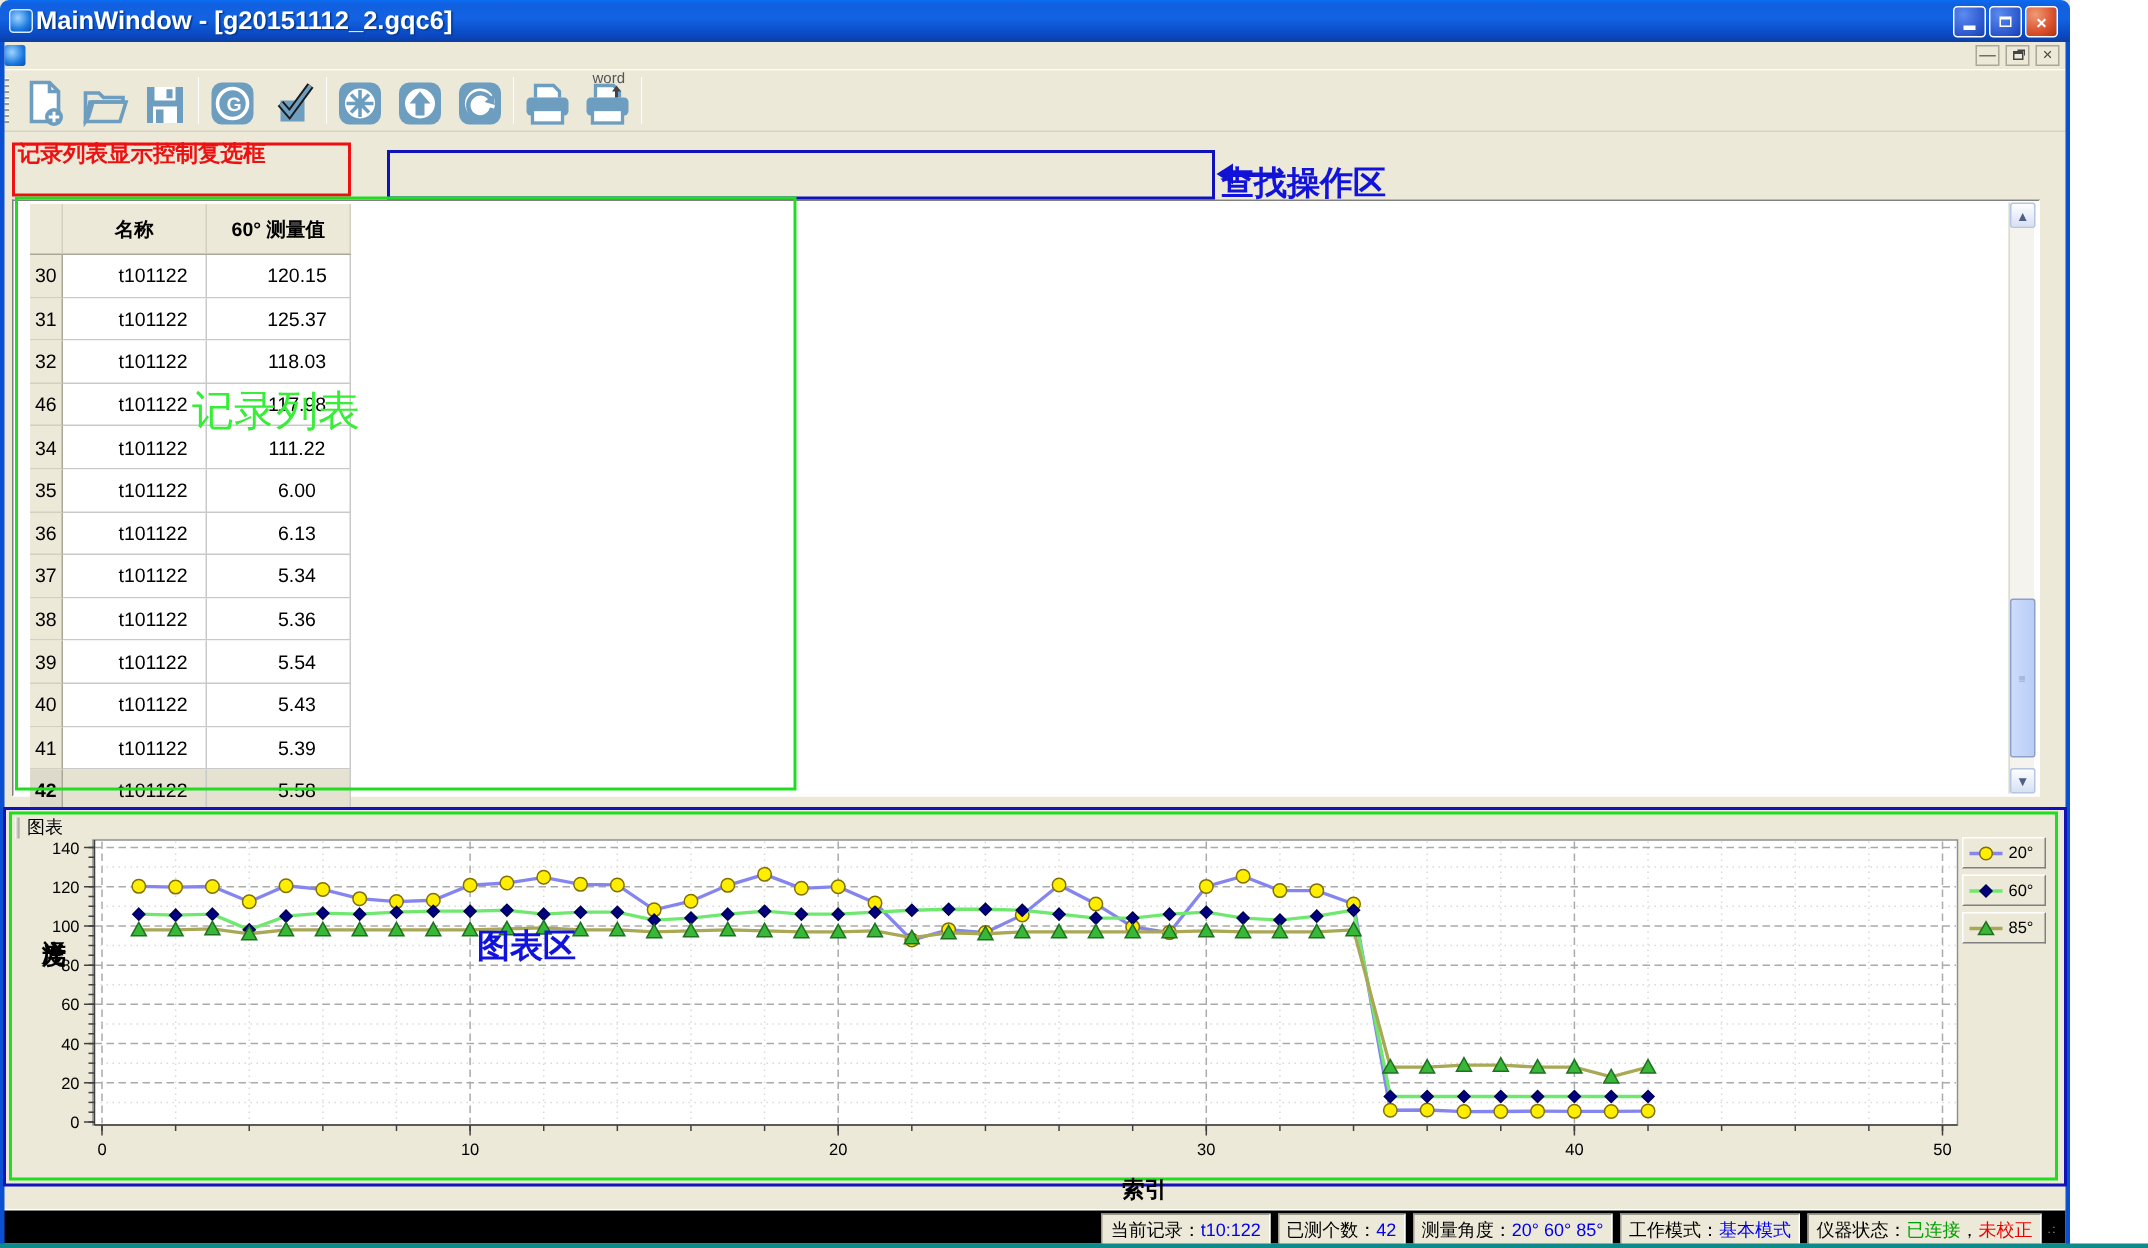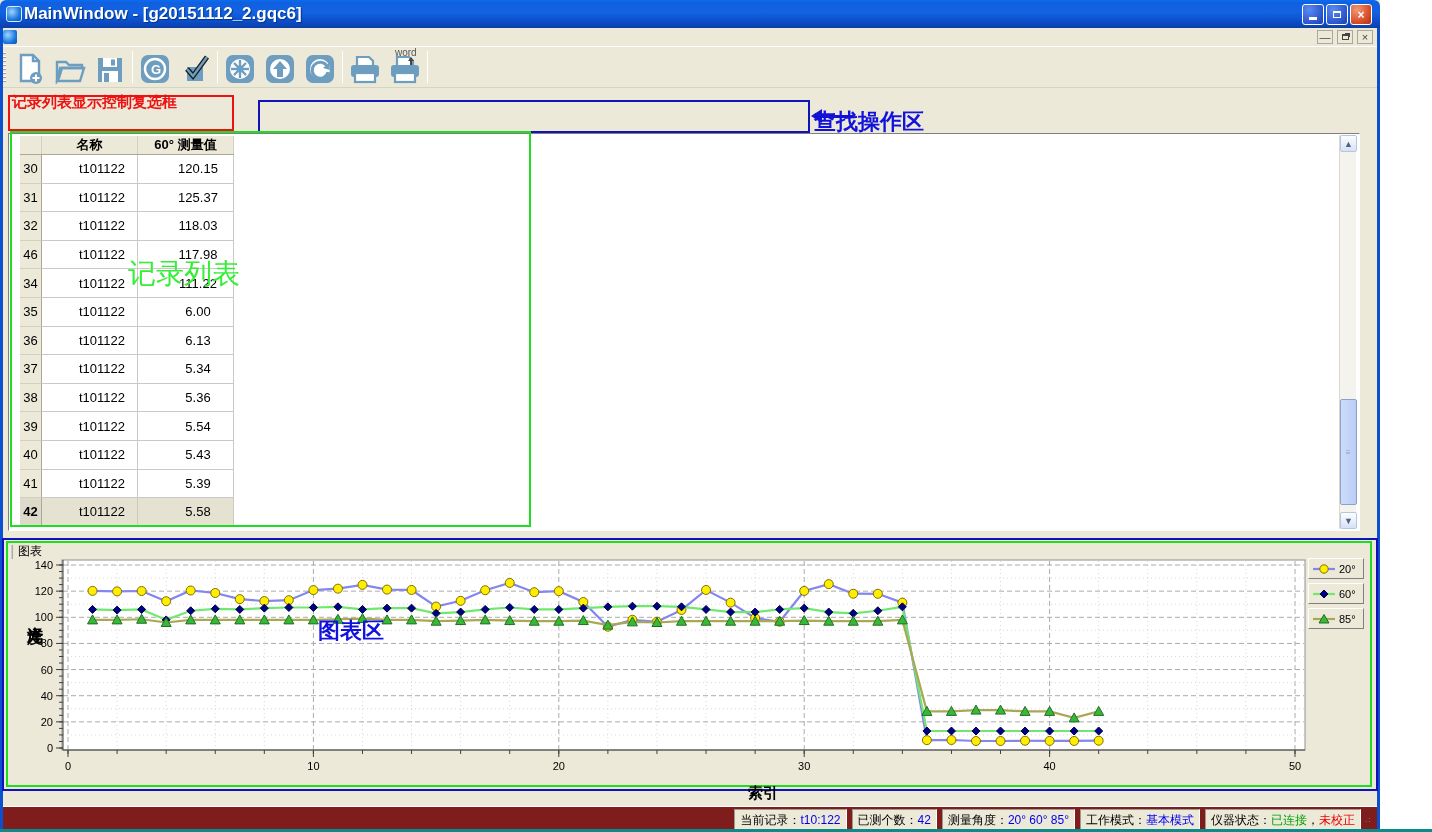--- a/index.html
+++ b/index.html
@@ -78,21 +78,21 @@
   #ann-green-table { left:10px; top:131px; width:521px; height:396px; border:2px solid #21dd21; }
   #ann-table-text { left:128px; top:255px; color:#35ee35; font-size:28px; z-index:41; }
   #ann-blue-chart { left:2px; top:538px; width:1376px; height:253px; border:2px solid #1212bb; }
   #ann-green-chart { left:6px; top:541px; width:1366px; height:246px; border:2px solid #21dd21; }
   #ann-chart-text { left:318px; top:616px; color:#1212dd; font-weight:bold; font-size:22px; z-index:41; }
 
   
   #table-panel { position:absolute; left:8px; top:133px; width:1352px; height:398px; background:#fff;
     border:1px solid; border-color:#808080 #fff #fff #808080; }
   #record-table { position:absolute; left:20px; top:136px; width:214px; }
-  .t-header { display:flex; height:19px; background:#ece9d8; border-bottom:1px solid #aca899; font-weight:bold; font-size:13px; }
+  .t-header { display:flex; height:34px; background:#ece9d8; border-bottom:1px solid #aca899; font-weight:bold; font-size:13px; }
   .t-header .hc { display:flex; align-items:center; justify-content:center; border-right:1px solid #d4d0c0; }
   .t-row { display:flex; height:28.6px; font-size:13px; }
   .t-row .c-num { width:22px; background:#ece9d8; border-right:1px solid #aca899; border-bottom:1px solid #d4d0c0;
     display:flex; align-items:center; justify-content:center; }
   .t-row .c { display:flex; align-items:center; justify-content:center; border-right:1px solid #c9c9c9; border-bottom:1px solid #c9c9c9; background:#fff;padding-left:25px; }
   .c-name { width:96px; } .c-val { width:96px; }
   .hc-num { width:22px; } .hc-name { width:96px; } .hc-val { width:96px; }
   .t-row.sel .c { background:#e6e2d2; }
   .t-row.sel .c-num { font-weight:bold; background:#dedacb; }
 
@@ -112,21 +112,21 @@
   #chart-svg { position:absolute; left:0; top:537px; width:1380px; height:255px; z-index:2; }
   .tick { font-size:11px; fill:#000; font-family:"Liberation Sans",sans-serif; }
   #ylabel { position:absolute; left:24px; top:614px; writing-mode:vertical-lr; text-orientation:upright;
     font-weight:bold; font-size:16px; z-index:3; }
   #xlabel { position:absolute; left:748px; top:784px; font-weight:bold; font-size:15px; z-index:45; }
   #chart-legend { position:absolute; left:1308px; top:558px; z-index:3; display:flex; flex-direction:column; gap:4px; }
   .legend-item { width:56px; height:21px; background:#ece9d8; border:1px solid; border-color:#fff #808080 #808080 #fff;
     display:flex; align-items:center; justify-content:flex-start; gap:3px; padding-left:3px; font-size:11px; }
 
   
-  #statusbar { position:absolute; left:0; top:806px; width:1377px; height:23px; background:#7f1d1d; border-top:1px solid #fff; }
+  #statusbar { position:absolute; left:0; top:806px; width:1377px; height:23px; background:#000000; border-top:1px solid #fff; }
   #status-fields { position:absolute; right:16px; top:2px; display:flex; gap:5px; }
   .status-field { border:1px solid; border-color:#9c9a8c #fff #fff #9c9a8c; padding:2px 5px; font-size:12px; white-space:nowrap; background:#ece9d8;}
   .sv-blue { color:#0000ee; } .sv-green { color:#00a000; } .sv-red { color:#ee0000; }
   #grip { position:absolute; right:2px; top:8px; width:10px; height:10px; color:#9c9a8c; font-size:8px; letter-spacing:1px;}
 
   svg text { user-select:none; }
 </style>
 </head>
 <body>
 

